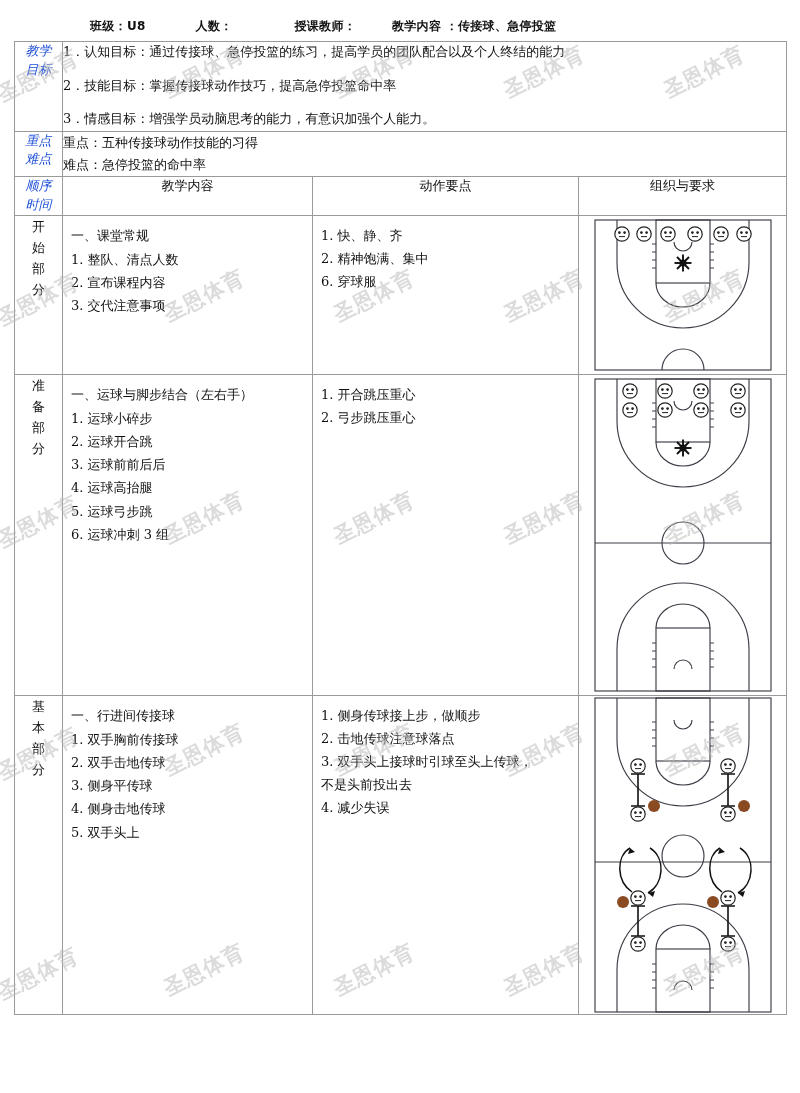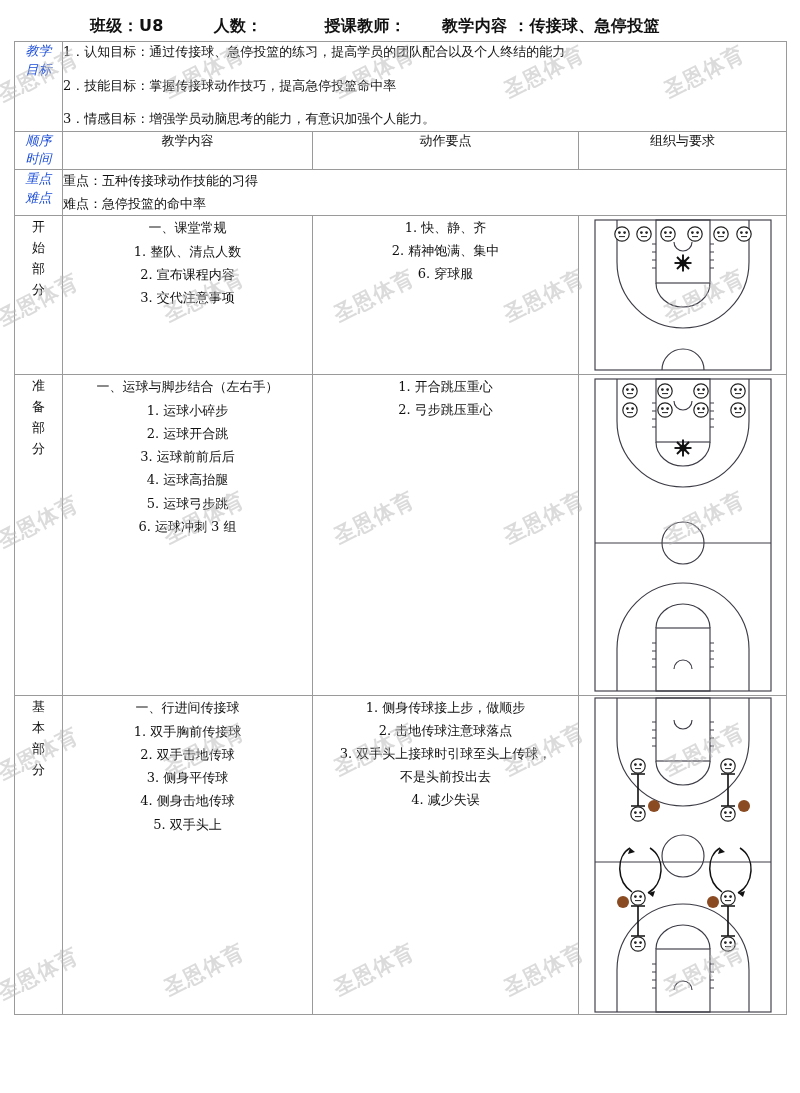--- a/index.html
+++ b/index.html
@@ -11,21 +11,21 @@
     position:relative;
     overflow:hidden;
   }
   .page{position:relative;width:800px;height:1093px;box-sizing:border-box;}
 
   
   .doc-header{
     position:absolute;left:0;top:13px;width:800px;height:26px;
     display:flex;align-items:center;
     font-family:"DejaVu Sans","Liberation Sans",sans-serif;
-    font-weight:bold;font-size:16px;letter-spacing:.3px;
+    font-weight:bold;font-size:12px;letter-spacing:.3px;
     white-space:nowrap;
   }
   .doc-header .h-item{display:inline-block;}
   .hi-class{margin-left:90px;}
   .hi-count{margin-left:50px;}
   .hi-teacher{margin-left:62px;}
   .hi-content{margin-left:36px;}
 
   
   .tbl{
@@ -72,21 +72,21 @@
   .obj-list li{margin:0 0 14px 0;line-height:1.5;text-indent:0;}
   .obj-list li:last-child{margin-bottom:2px;}
 
   .plain-line{line-height:1.72;}
 
   .hdr-cell{
     text-align:center;vertical-align:middle;
     font-size:13.5px;padding:8px 0;
   }
 
-  .num-list{list-style:none;margin:0;padding:0;text-align:center;}
+  .num-list{list-style:none;margin:8px;padding:0;}
   .num-list li{line-height:1.78;white-space:nowrap;}
   .topline{margin-bottom:1px;}
 
   
   .orgcell{padding:6px 5px 6px 5px;text-align:center;vertical-align:top;}
   .court{display:block;margin:0 auto;}
 
   
   .wm-layer{position:absolute;left:0;top:0;width:800px;height:1093px;pointer-events:none;z-index:5;}
   .wm{
@@ -131,37 +131,37 @@
           <ul class="obj-list">
             <li>1．认知目标：通过传接球、急停投篮的练习，提高学员的团队配合以及个人终结的能力</li>
             <li>2．技能目标：掌握传接球动作技巧，提高急停投篮命中率</li>
             <li>3．情感目标：增强学员动脑思考的能力，有意识加强个人能力。</li>
           </ul>
         </td>
       </tr>
 
       <tr>
         <td class="vlabel">
+          <span>重点</span>
+          <span>难点</span>
+        </td>
+        <td colspan="3" class="cell-pad-tight">
+          <div class="plain-line">重点：五种传接球动作技能的习得</div>
+          <div class="plain-line">难点：急停投篮的命中率</div>
+        </td>
+      </tr>
+
+      <tr>
+        <td class="vlabel">
           <span>顺序</span>
           <span>时间</span>
         </td>
         <td class="hdr-cell">教学内容</td>
         <td class="hdr-cell">动作要点</td>
         <td class="hdr-cell">组织与要求</td>
-      </tr>
-
-      <tr>
-        <td class="vlabel">
-          <span>重点</span>
-          <span>难点</span>
-        </td>
-        <td colspan="3" class="cell-pad-tight">
-          <div class="plain-line">重点：五种传接球动作技能的习得</div>
-          <div class="plain-line">难点：急停投篮的命中率</div>
-        </td>
       </tr>
 
       <tr>
         <td class="vstack">
           <span>开</span>
           <span>始</span>
           <span>部</span>
           <span>分</span>
         </td>
         <td class="cell-pad-tight">

